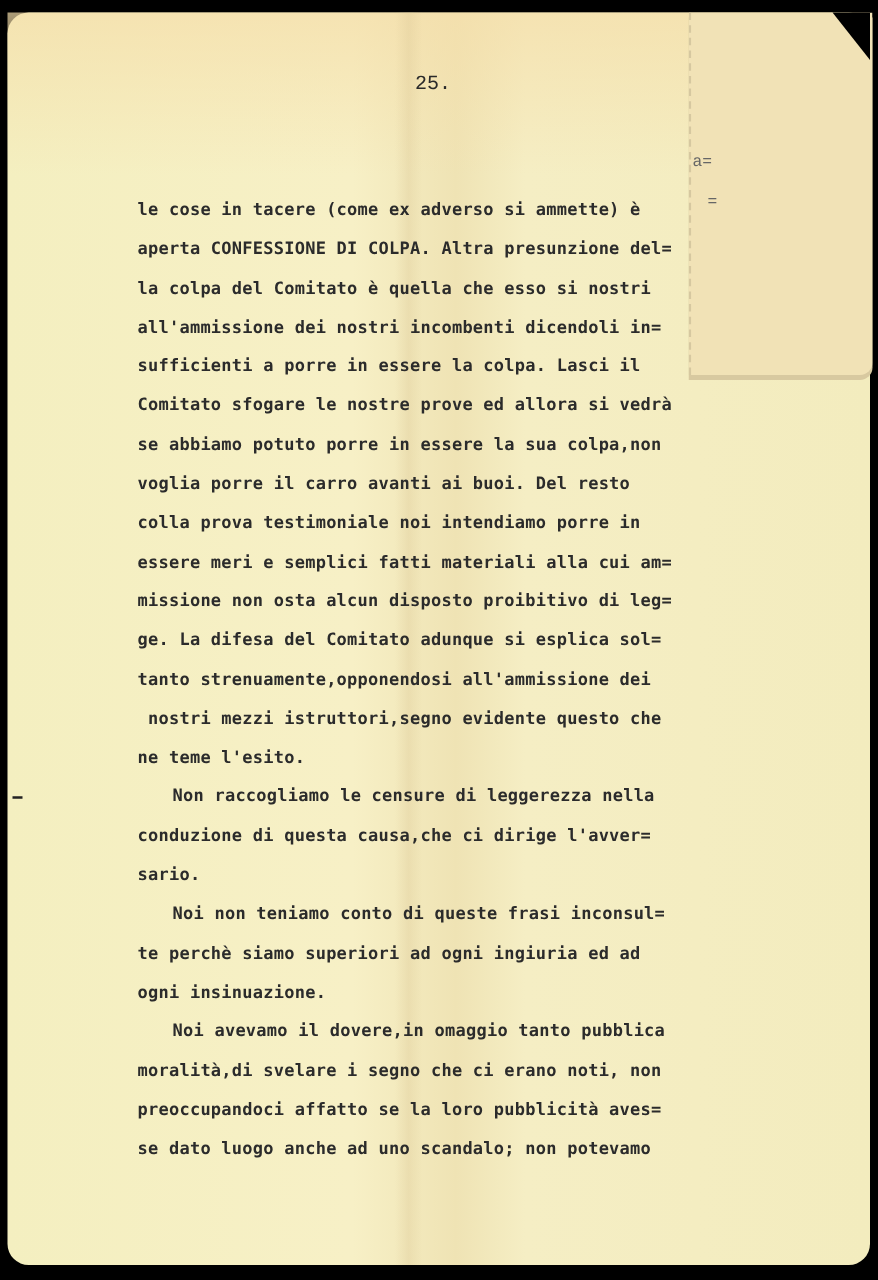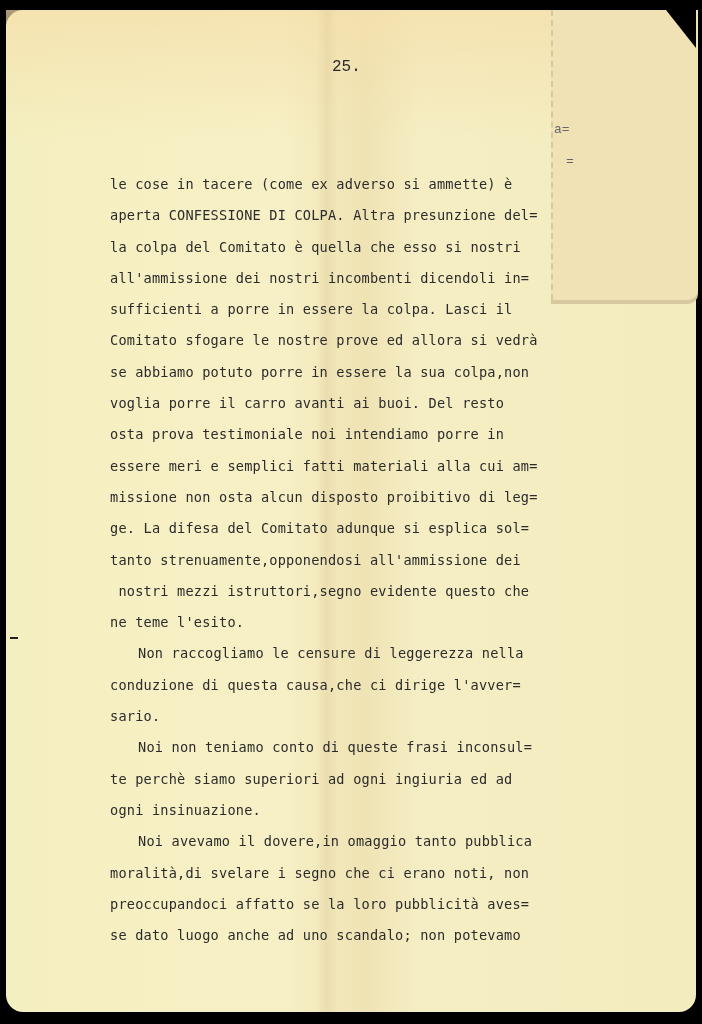--- a/index.html
+++ b/index.html
@@ -33,21 +33,21 @@
   .page-number {
     position:absolute; left:326px; top:48px;
     font-family:"Liberation Mono", monospace; font-size:16px; color:#2a2a2a;
   }
   .margin-mark {
     position:absolute; font-family:"Liberation Mono", monospace; font-size:13px; color:#666;
   }
   .text {
     position:absolute; left:104px; top:143px; width:500px;
     font-family:"DejaVu Sans Mono", monospace; font-size:13.6px; line-height:31.3px;
-    color:#2b2b2b; font-weight:normal; letter-spacing:0.2px;margin-top:16px;
+    color:#2b2b2b; font-weight:bold; letter-spacing:0.2px;
   }
   .line { white-space:pre; height:31.3px; }
   .indent { padding-left:28px; }
   .side-tick {
     position:absolute; left:10px; top:637px; width:8px; height:2px; background:#222;
   }
 </style>
 </head>
 <body>
 
@@ -63,21 +63,21 @@
 
   <div class="text">
     <div class="line">le cose in tacere (come ex adverso si ammette) è</div>
     <div class="line">aperta CONFESSIONE DI COLPA. Altra presunzione del=</div>
     <div class="line">la colpa del Comitato è quella che esso si nostri</div>
     <div class="line">all'ammissione dei nostri incombenti dicendoli in=</div>
     <div class="line">sufficienti a porre in essere la colpa. Lasci il</div>
     <div class="line">Comitato sfogare le nostre prove ed allora si vedrà</div>
     <div class="line">se abbiamo potuto porre in essere la sua colpa,non</div>
     <div class="line">voglia porre il carro avanti ai buoi. Del resto</div>
-    <div class="line">osta prova testimoniale noi intendiamo porre in</div>
+    <div class="line">colla prova testimoniale noi intendiamo porre in</div>
     <div class="line">essere meri e semplici fatti materiali alla cui am=</div>
     <div class="line">missione non osta alcun disposto proibitivo di leg=</div>
     <div class="line">ge. La difesa del Comitato adunque si esplica sol=</div>
     <div class="line">tanto strenuamente,opponendosi all'ammissione dei</div>
     <div class="line"> nostri mezzi istruttori,segno evidente questo che</div>
     <div class="line">ne teme l'esito.</div>
     <div class="line indent">Non raccogliamo le censure di leggerezza nella</div>
     <div class="line">conduzione di questa causa,che ci dirige l'avver=</div>
     <div class="line">sario.</div>
     <div class="line indent">Noi non teniamo conto di queste frasi inconsul=</div>

